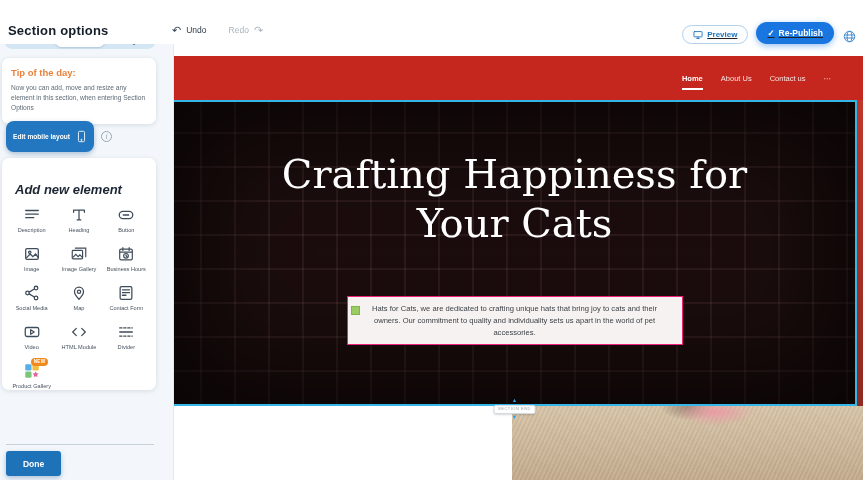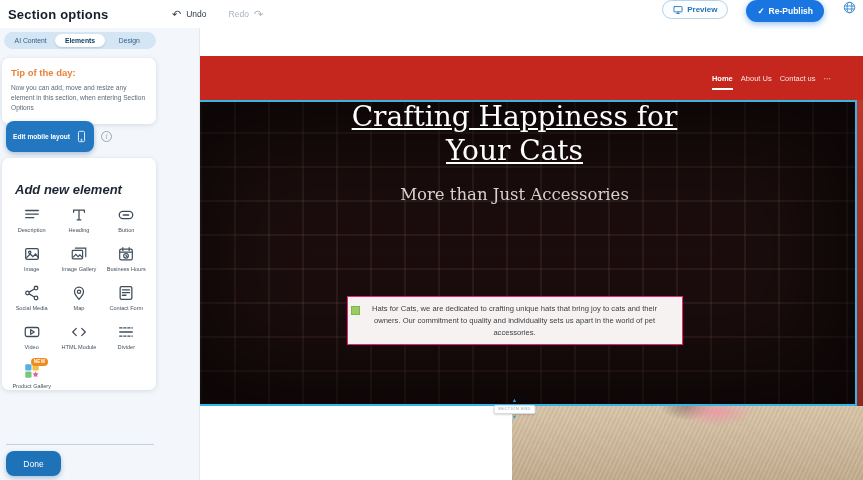--- a/index.html
+++ b/index.html
@@ -1,35 +1,35 @@
 <!DOCTYPE html>
 <html><head>
 <meta charset="utf-8">
 <style>
   * { box-sizing:border-box; margin:0; padding:0; }
   body { position:relative; width:863px; height:480px; margin:0; overflow:hidden;
          font-family:"Liberation Sans",sans-serif; background:#fff; color:#222; }
 
   
-  .topbar { position:absolute; left:0; top:0; width:100%; height:28px; background:#fff; z-index:20; }
+  .topbar { position:absolute; left:0; top:16px; width:100%; height:28px; background:#fff; z-index:20; }
   .topbar-title { position:absolute; left:8px; top:7px; font-size:13px; font-weight:700; color:#141e28; letter-spacing:.2px; }
   .history { position:absolute; left:172px; top:0; height:28px; display:flex; align-items:center; gap:5px; font-size:8.5px; }
   .hist-icon { font-size:11px; color:#2e3c49; line-height:1; cursor:pointer; }
   .hist-label { color:#2e3c49; cursor:pointer; }
   .disabled { color:#a9b3bd !important; }
   .redo-gap { width:12px; }
-  .actions { position:absolute; right:6px; top:0; height:28px; display:flex; align-items:flex-start; gap:18px; }
+  .actions { position:absolute; right:6px; top:0; height:28px; display:flex; align-items:flex-end; gap:8px;text-decoration:underline; }
   .btn-preview { display:flex; align-items:center; gap:4px; height:19px; padding:0 10px; border:1px solid #b5d2ea;
                  border-radius:10px; background:#fbfdff; color:#1e72b8; font-size:8px; font-weight:700; cursor:pointer; }
   .btn-republish { display:flex; align-items:center; gap:4px; height:22px; padding:0 11px; border:none; border-radius:12px;
                    background:#1976e0; color:#fff; font-size:8.5px; font-weight:700; box-shadow:0 2px 6px rgba(25,118,224,.45); cursor:pointer; }
   .globe { width:15px; height:15px; color:#3c88cf; cursor:pointer; }
 
   
-  .sidebar { position:absolute; left:0; top:28px; width:200px; bottom:0; background:#f3f7fb; border-right:1px solid #e3e9ef; z-index:10; }
+  .sidebar { position:absolute; left:0; top:28px; width:174px; bottom:0; background:#f3f7fb; border-right:1px solid #e3e9ef; z-index:10; }
   .tabs { position:absolute; left:4px; top:4px; width:152px; height:17px; background:#d4e5f3; border-radius:10px; display:flex; padding:2px; }
   .tab { flex:1; display:flex; align-items:center; justify-content:center; font-size:6.8px; color:#33608a; border-radius:8px; cursor:pointer; }
   .tab.active { background:#fff; color:#123d61; font-weight:700; box-shadow:0 1px 2px rgba(30,60,90,.18); }
   .card { position:absolute; left:2px; width:154px; background:#fff; border-radius:7px; box-shadow:0 1px 5px rgba(30,50,80,.14); }
   .tip-card { top:30px; padding:9px 9px 10px; }
   .tip-title { font-size:9.5px; font-weight:700; color:#e8823c; }
   .tip-body { margin-top:5px; font-size:6.6px; line-height:1.55; color:#5d6a75; }
   .mobile-row { position:absolute; left:6px; top:93px; display:flex; align-items:center; gap:7px; }
   .btn-mobile { display:flex; align-items:center; justify-content:center; gap:6px; width:88px; height:31px; background:#2277c0;
                 color:#fff; border:none; border-radius:8px; font-size:6.6px; font-weight:700; box-shadow:0 2px 5px rgba(30,90,150,.35); cursor:pointer; }
@@ -38,48 +38,48 @@
   .add-card { top:130px; height:232px; padding:8px 6px; }
   .add-title { font-size:13px; font-weight:700; color:#1c2733; margin:16px 0 9px 7px;font-style:italic; }
   .el-grid { display:grid; grid-template-columns:repeat(3,1fr); row-gap:11px; }
   .el-cell { position:relative; display:flex; flex-direction:column; align-items:center; gap:3px; cursor:pointer; }
   .el-icon { width:18px; height:18px; color:#3f4c59; }
   .el-icon svg { width:18px; height:18px; display:block; }
   .el-label { font-size:5.6px; color:#46525e; text-align:center; line-height:1.25; max-width:40px; }
   .badge-new { position:absolute; top:-4px; right:7px; background:#f08a1d; color:#fff; font-size:4.6px; font-weight:700;
                padding:1.5px 3px; border-radius:6px; letter-spacing:.3px; }
   .sidebar-hr { position:absolute; left:6px; top:416px; width:148px; border:none; border-top:1px solid #c6d0d9; }
-  .btn-done { position:absolute; left:6px; top:423px; width:55px; height:25px; border:none; border-radius:8px; background:#1e72b8;
-              color:#fff; font-size:8.5px; font-weight:400; box-shadow:0 2px 5px rgba(30,90,150,.35); cursor:pointer; }
+  .btn-done { position:absolute; left:6px; top:423px; width:55px; height:25px; border:none; border-radius:3px; background:#1e72b8;
+              color:#fff; font-size:8.5px; font-weight:700; box-shadow:0 2px 5px rgba(30,90,150,.35); cursor:pointer; }
 
   
   .main { position:absolute; left:166px; top:28px; right:0; bottom:0; background:#fff; }
   .chrome { position:absolute; left:0; top:0; right:0; height:28px; background:#fff; display:flex; align-items:center; padding-left:5px; gap:5px; }
   .dots { display:flex; gap:3px; margin-right:4px; }
   .dot { width:5px; height:5px; border-radius:50%; border:1px solid #bcc5cd; background:#fff; }
   .lock { width:9px; height:11px; color:#3a444e; }
   .url { font-size:9px; color:#2a333d; cursor:pointer; }
   .cta { font-size:9px; font-weight:700; color:#f2a31d; margin-left:4px; letter-spacing:.2px; cursor:pointer; }
 
   .site { position:absolute; left:0; top:28px; right:0; bottom:0; overflow:hidden; }
   .site-header { position:absolute; left:0; top:0; right:0; height:44px; background:#c5271e; display:flex; align-items:center;
                  padding:0 32px 0 14px; z-index:1; }
   .logo { color:#fff; font-family:"DejaVu Serif",serif; font-size:9px; font-weight:700; letter-spacing:1px; line-height:1.2;
           width:52px; text-transform:uppercase; cursor:pointer; }
-  .site-nav { margin-left:auto; display:flex; align-items:center; gap:8px; }
+  .site-nav { margin-left:auto; display:flex; align-items:center; gap:18px; }
   .nav-item { color:#f6e2df; font-size:7.5px; padding:7px 0 5px; cursor:pointer; border-bottom:2px solid transparent; }
   .nav-item.active { color:#fff; font-weight:700; border-bottom:2px solid #fff; }
 
   .hero { position:absolute; left:0; top:44px; right:0; height:306px; text-align:center;
           background-color:#1b0d0d;
           background-image:
             repeating-linear-gradient(0deg, rgba(160,115,115,.13) 0 2px, transparent 2px 34px),
             repeating-linear-gradient(90deg, rgba(160,115,115,.13) 0 2px, transparent 2px 34px);
           box-shadow: inset 0 0 90px 40px rgba(0,0,0,.6); }
-  .hero-h { font-family:"DejaVu Serif",serif; font-size:28px; line-height:1.22; color:#fff; font-weight:400; cursor:pointer;text-decoration:underline; }
+  .hero-h { padding-top:50px; font-family:"DejaVu Serif",serif; font-size:40px; line-height:1.22; color:#fff; font-weight:400; cursor:pointer; }
   .hero-sub { margin-top:17px; font-family:"DejaVu Serif",serif; font-size:16.5px; color:#d8d0cf; cursor:pointer; }
   .hero-box { position:absolute; left:50%; transform:translateX(-50%); top:196px; width:336px; background:#f6f2f1;
               border:1px solid #ee2178; padding:6px 12px; font-size:7.6px; line-height:1.55; color:#3a3f44; text-align:center; cursor:pointer; }
   .green-handle { position:absolute; left:3px; top:9px; width:9px; height:9px; background:#9bcb63; border:1px solid #7fb648; cursor:grab; }
 
   .selection { position:absolute; left:0; top:44px; right:6px; height:306px; border:2px solid #35b6e6; pointer-events:none; z-index:3; }
   .section-handle { position:absolute; left:50%; top:342px; transform:translateX(-50%); display:flex; flex-direction:column;
                     align-items:center; z-index:4; line-height:1; cursor:ns-resize; }
   .handle-arrow { font-size:5.5px; color:#2d9de2; }
   .handle-pill { background:#fff; border:1px solid #d3dbe2; border-radius:2px; padding:1.5px 4px; font-size:4px; color:#93a0aa;
@@ -302,21 +302,20 @@
         <span class="nav-item">Contact us</span>
         <span class="nav-item">⋯</span>
       </nav>
     </div>
 
     <div class="hero">
       <div class="hero-h">
         <div>Crafting Happiness for</div>
         <div>Your Cats</div>
       </div>
-      <div class="hero-sub">More than Just Accessories</div>
       <div class="hero-box">
         <span class="green-handle"></span>
         <span>Hats for Cats, we are dedicated to crafting unique hats that bring joy to cats and their owners. Our commitment to quality and individuality sets us apart in the world of pet accessories.</span>
       </div>
     </div>
 
     <div class="selection"></div>
 
     <div class="section-handle">
       <span class="handle-arrow">▲</span>

